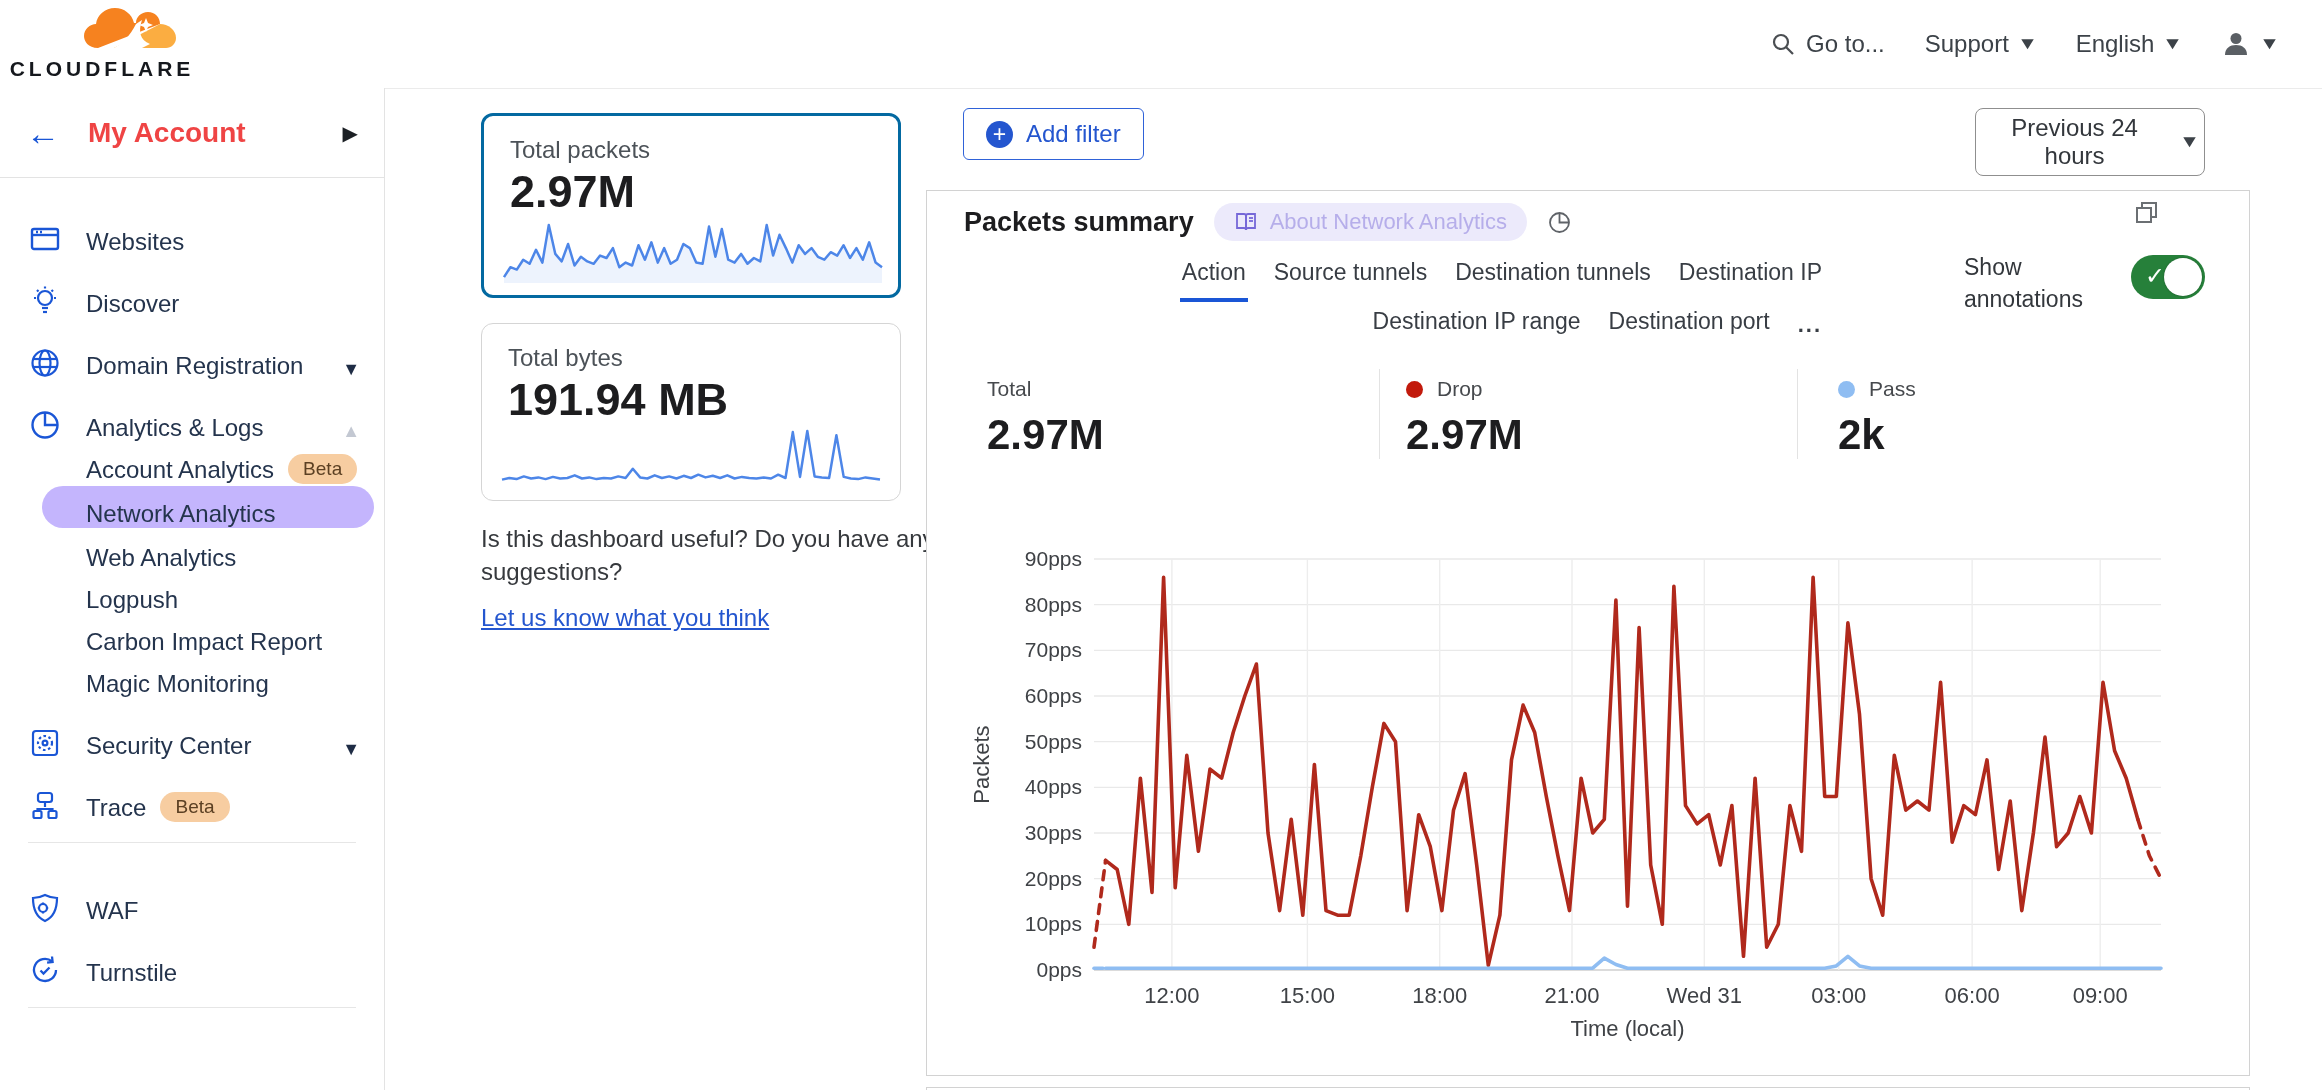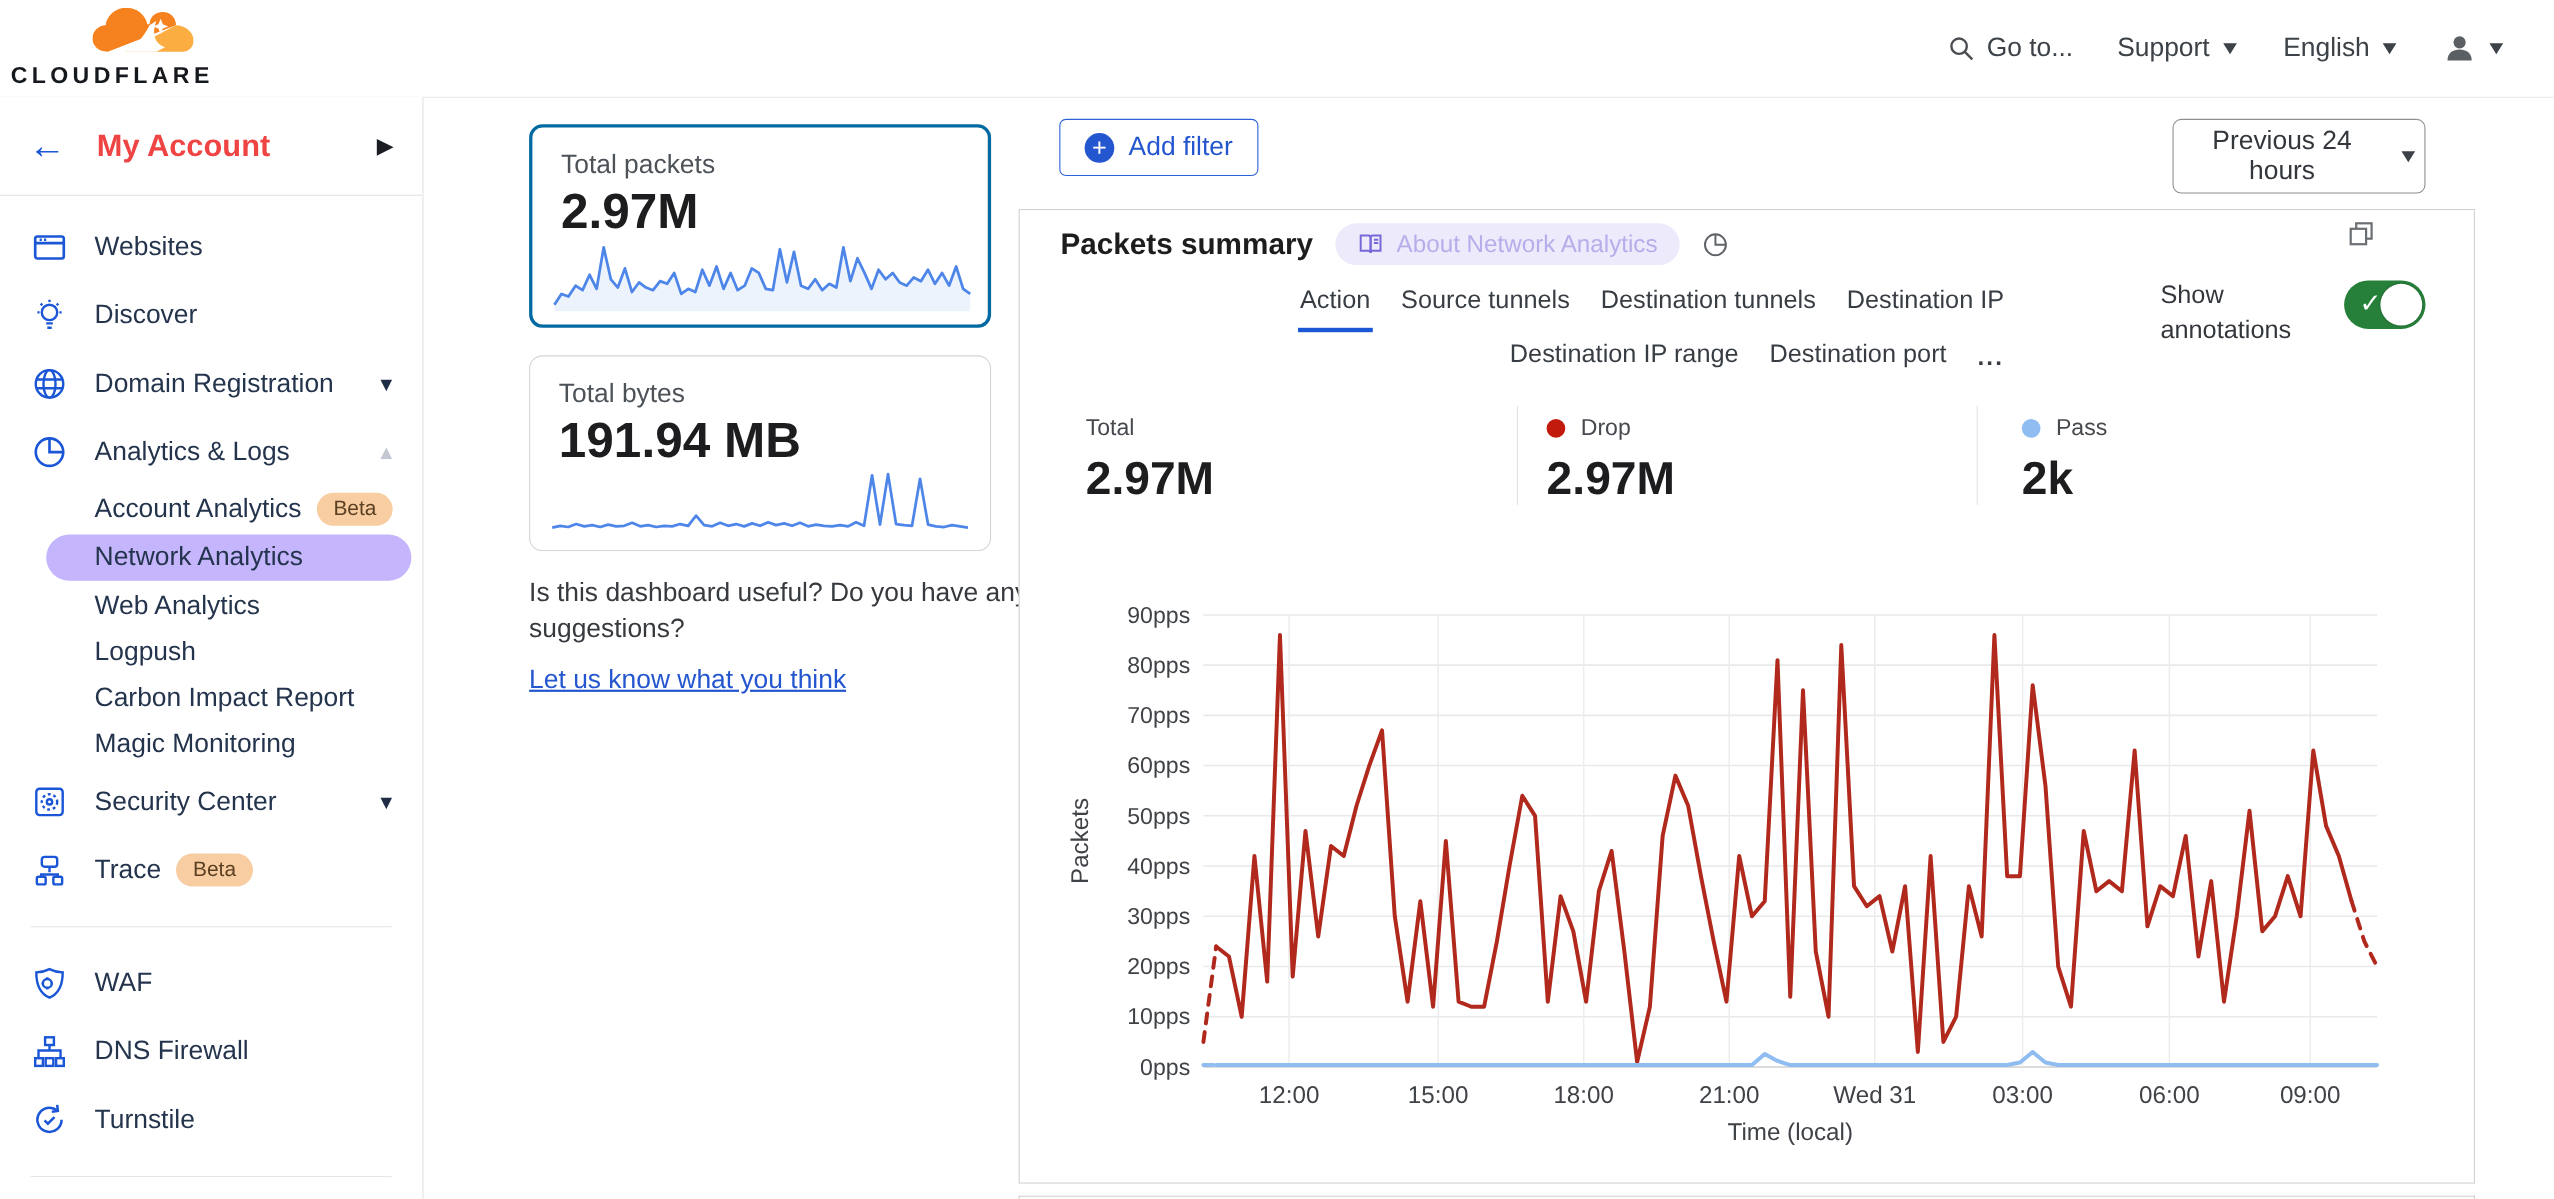--- a/index.html
+++ b/index.html
@@ -16,21 +16,21 @@
   .caret{font-size:17px;color:#3c4248;transform:scaleX(1.25);}
   .goto{display:flex;align-items:center;gap:10px;}
 
   
   .sidebar{position:absolute;top:88px;left:0;width:384px;height:1002px;background:#fff;border-right:1px solid #e3e3e3;overflow:hidden;}
   .account-row{height:89px;border-bottom:1px solid #e3e3e3;display:flex;align-items:center;padding:0 26px;}
   .back-arrow{color:#1a56d6;font-size:34px;margin-right:28px;cursor:pointer;line-height:1;}
   .account-label{font-size:28px;font-weight:bold;color:#ef4444;}
   .account-chevron{margin-left:auto;font-size:20px;color:#1b1f24;}
   .nav{padding-top:16px;}
-  .nav-item{display:flex;align-items:center;height:62px;padding:0 24px 0 28px;font-size:24px;color:#24344d;cursor:pointer;}
+  .nav-item{display:flex;align-items:flex-end;height:62px;padding:0 24px 0 28px;font-size:24px;color:#24344d;cursor:pointer;}
   .nav-item.sub{height:42px;padding-left:86px;font-size:24px;}
   .nav-item.selected{background:#c4b5fd;border-radius:30px;margin:2px 10px 2px 42px;padding-left:44px;font-weight:normal;}
   .nav-icon{width:34px;height:34px;margin-right:24px;color:#1a56d6;flex:0 0 auto;display:flex;align-items:center;justify-content:center;}
   .nav-caret{margin-left:auto;font-size:18px;color:#1f2c45;}
   .nav-caret.lite{color:#c3c8d2;}
   .nav-divider{height:1px;background:#e6e6e6;margin:20px 28px;}
   .beta{background:#f7cda1;color:#5c4023;font-size:19px;border-radius:999px;padding:4px 15px;margin-left:14px;}
 
   
   .mini-card{position:absolute;left:481px;width:420px;background:#fff;border:1.5px solid #d5d5d5;border-radius:12px;box-sizing:border-box;}
@@ -221,32 +221,20 @@
         <div class="nav-divider"></div>
         <div class="nav-item">
           <span class="nav-icon">
             <svg width="32" height="32" viewBox="0 0 32 32" fill="none" stroke="currentColor" stroke-width="2.2">
               <path d="M16 3 C20 5 24 6 28 6 C28 17 25 25 16 29 C7 25 4 17 4 6 C8 6 12 5 16 3 Z"></path>
               <circle cx="14" cy="16" r="4"></circle>
               <path d="M14 10.5 v2 M14 19.5 v2 M8.8 16 h2 M17.2 16 h2"></path>
             </svg>
           </span>
           <span>WAF</span>
-        </div>
-        <div class="nav-item">
-          <span class="nav-icon">
-            <svg width="32" height="32" viewBox="0 0 32 32" fill="none" stroke="currentColor" stroke-width="2.2">
-              <rect x="12" y="3" width="8" height="7"></rect>
-              <path d="M16 10 v5 M6 21 v-6 h20 v6"></path>
-              <rect x="3" y="22" width="7" height="7"></rect>
-              <rect x="12.5" y="22" width="7" height="7"></rect>
-              <rect x="22" y="22" width="7" height="7"></rect>
-            </svg>
-          </span>
-          <span>DNS Firewall</span>
         </div>
         <div class="nav-item">
           <span class="nav-icon">
             <svg width="32" height="32" viewBox="0 0 32 32" fill="none" stroke="currentColor" stroke-width="2.3">
               <path d="M27 16 a11 11 0 1 1 -4 -8.5"></path>
               <path d="M23 2.5 l0.6 5.5 -5.5 0.6"></path>
               <path d="M11.5 16.5 l3 3 6 -6"></path>
             </svg>
           </span>
           <span>Turnstile</span>

